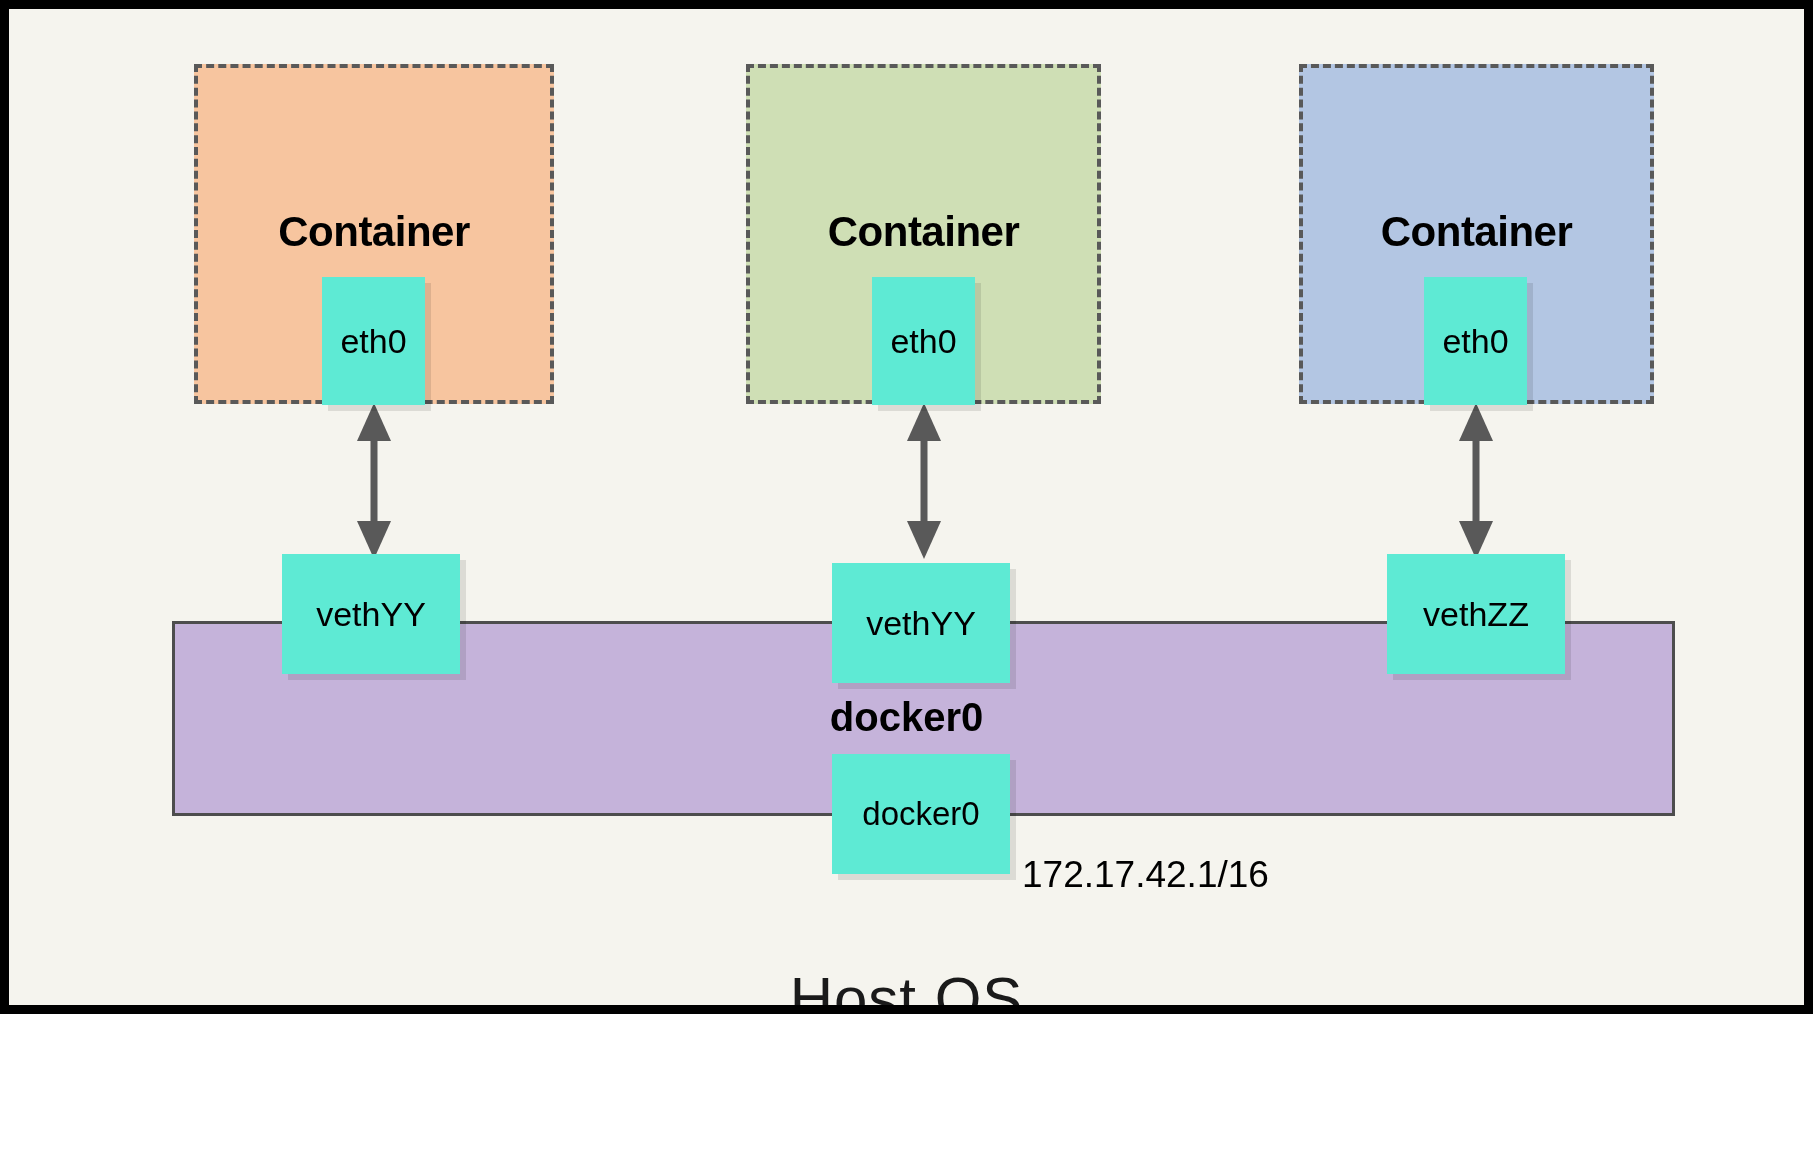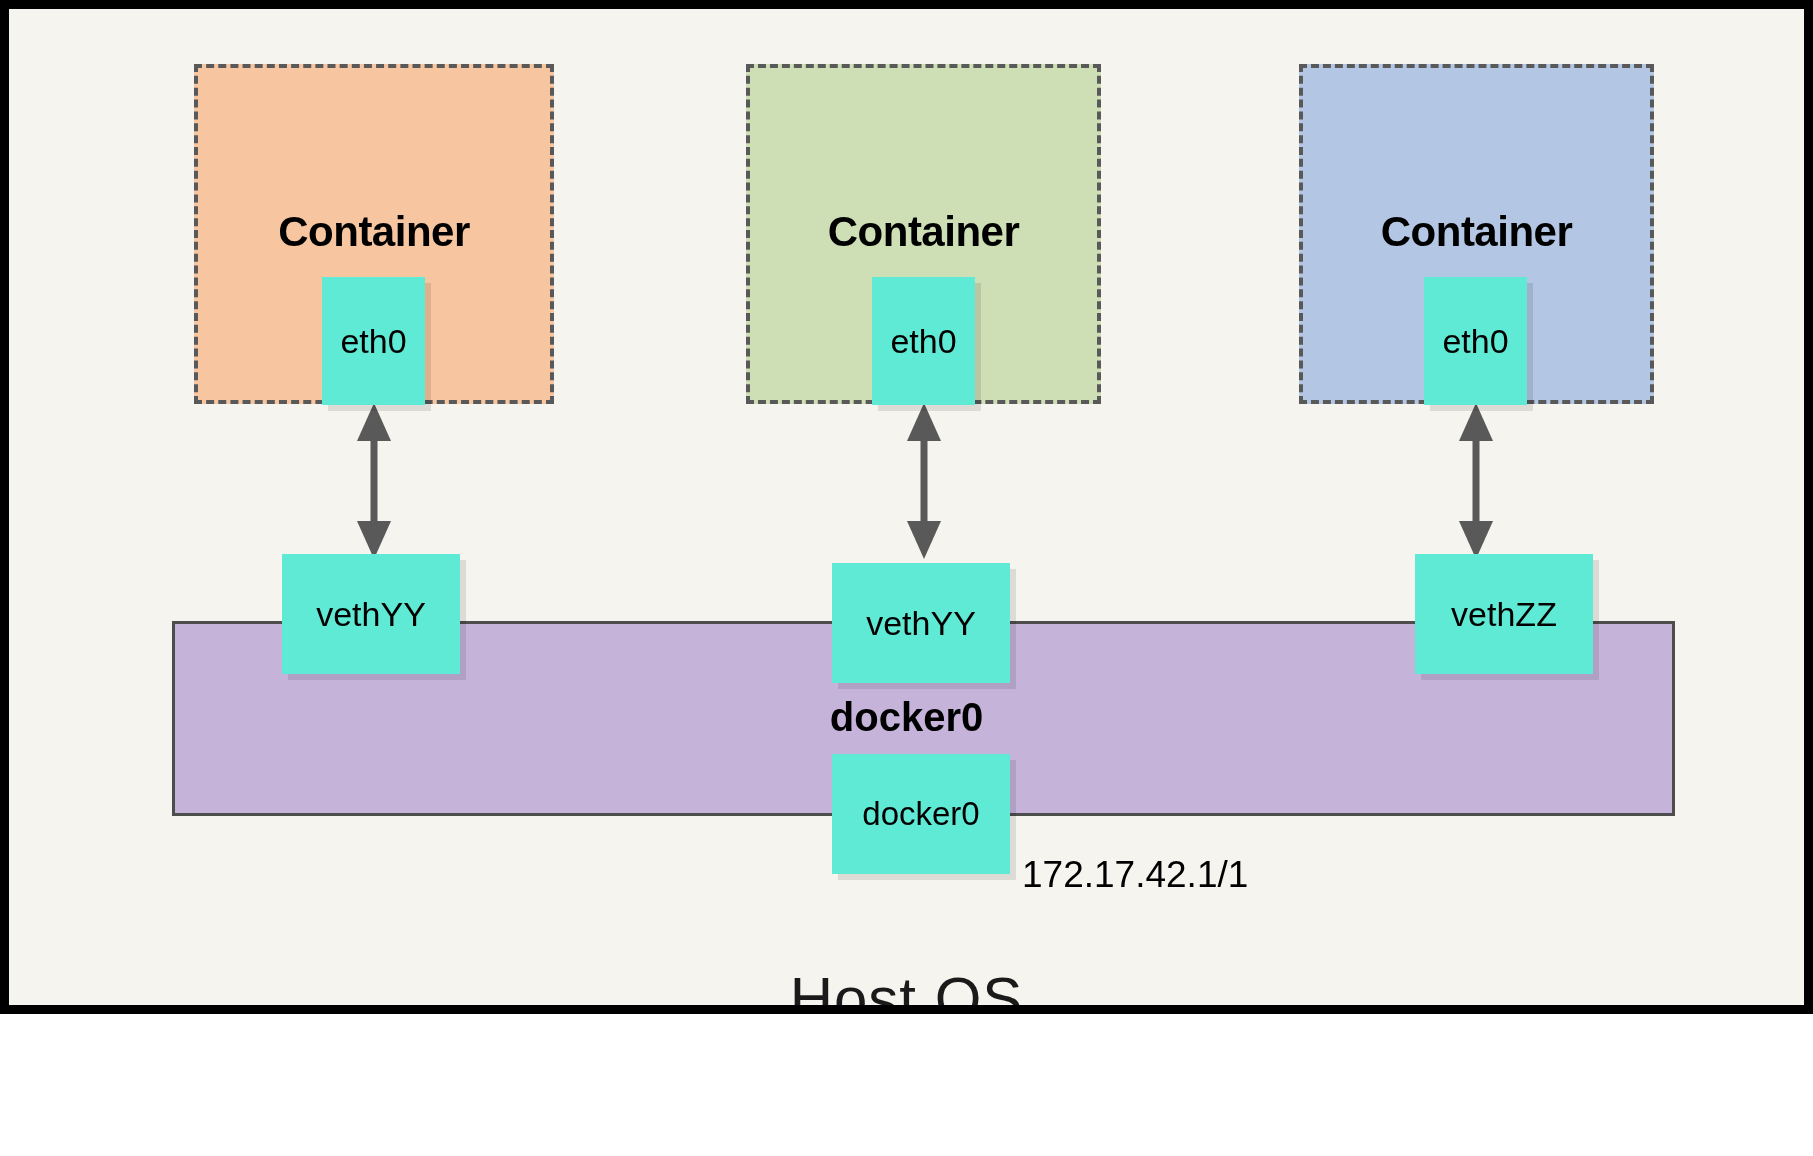--- a/index.html
+++ b/index.html
@@ -138,28 +138,28 @@
   <div class="node" style="left:1415px; top:268px; width:103px; height:128px;">
     <span>eth0</span>
   </div>
 
   <svg class="arrow" style="left:1442px; top:392px; width:50px; height:160px;" viewBox="0 0 50 160">
     <line x1="25" y1="30" x2="25" y2="130" stroke="#595959" stroke-width="7"></line>
     <polygon points="25,2 42,40 8,40" fill="#595959"></polygon>
     <polygon points="25,158 42,120 8,120" fill="#595959"></polygon>
   </svg>
 
-  <div class="node" style="left:1378px; top:545px; width:178px; height:120px;margin-left:28px;">
+  <div class="node" style="left:1378px; top:545px; width:178px; height:120px;">
     <span>vethZZ</span>
   </div>
 
   <div class="bridge" style="left:163px; top:612px; width:1503px; height:195px;"></div>
   <div class="bridge-title" style="top:686px;">docker0</div>
 
   <div class="node small-label" style="left:823px; top:745px; width:178px; height:120px;">
     <span>docker0</span>
   </div>
 
-  <div class="ip-label" style="left:1013px; top:845px;">172.17.42.1/1</div>
+  <div class="ip-label" style="left:1013px; top:845px;">172.17.42.1/16</div>
 
   <div class="host-os" style="top:955px;">Host OS</div>
 
 </div>
 
 </body></html>

